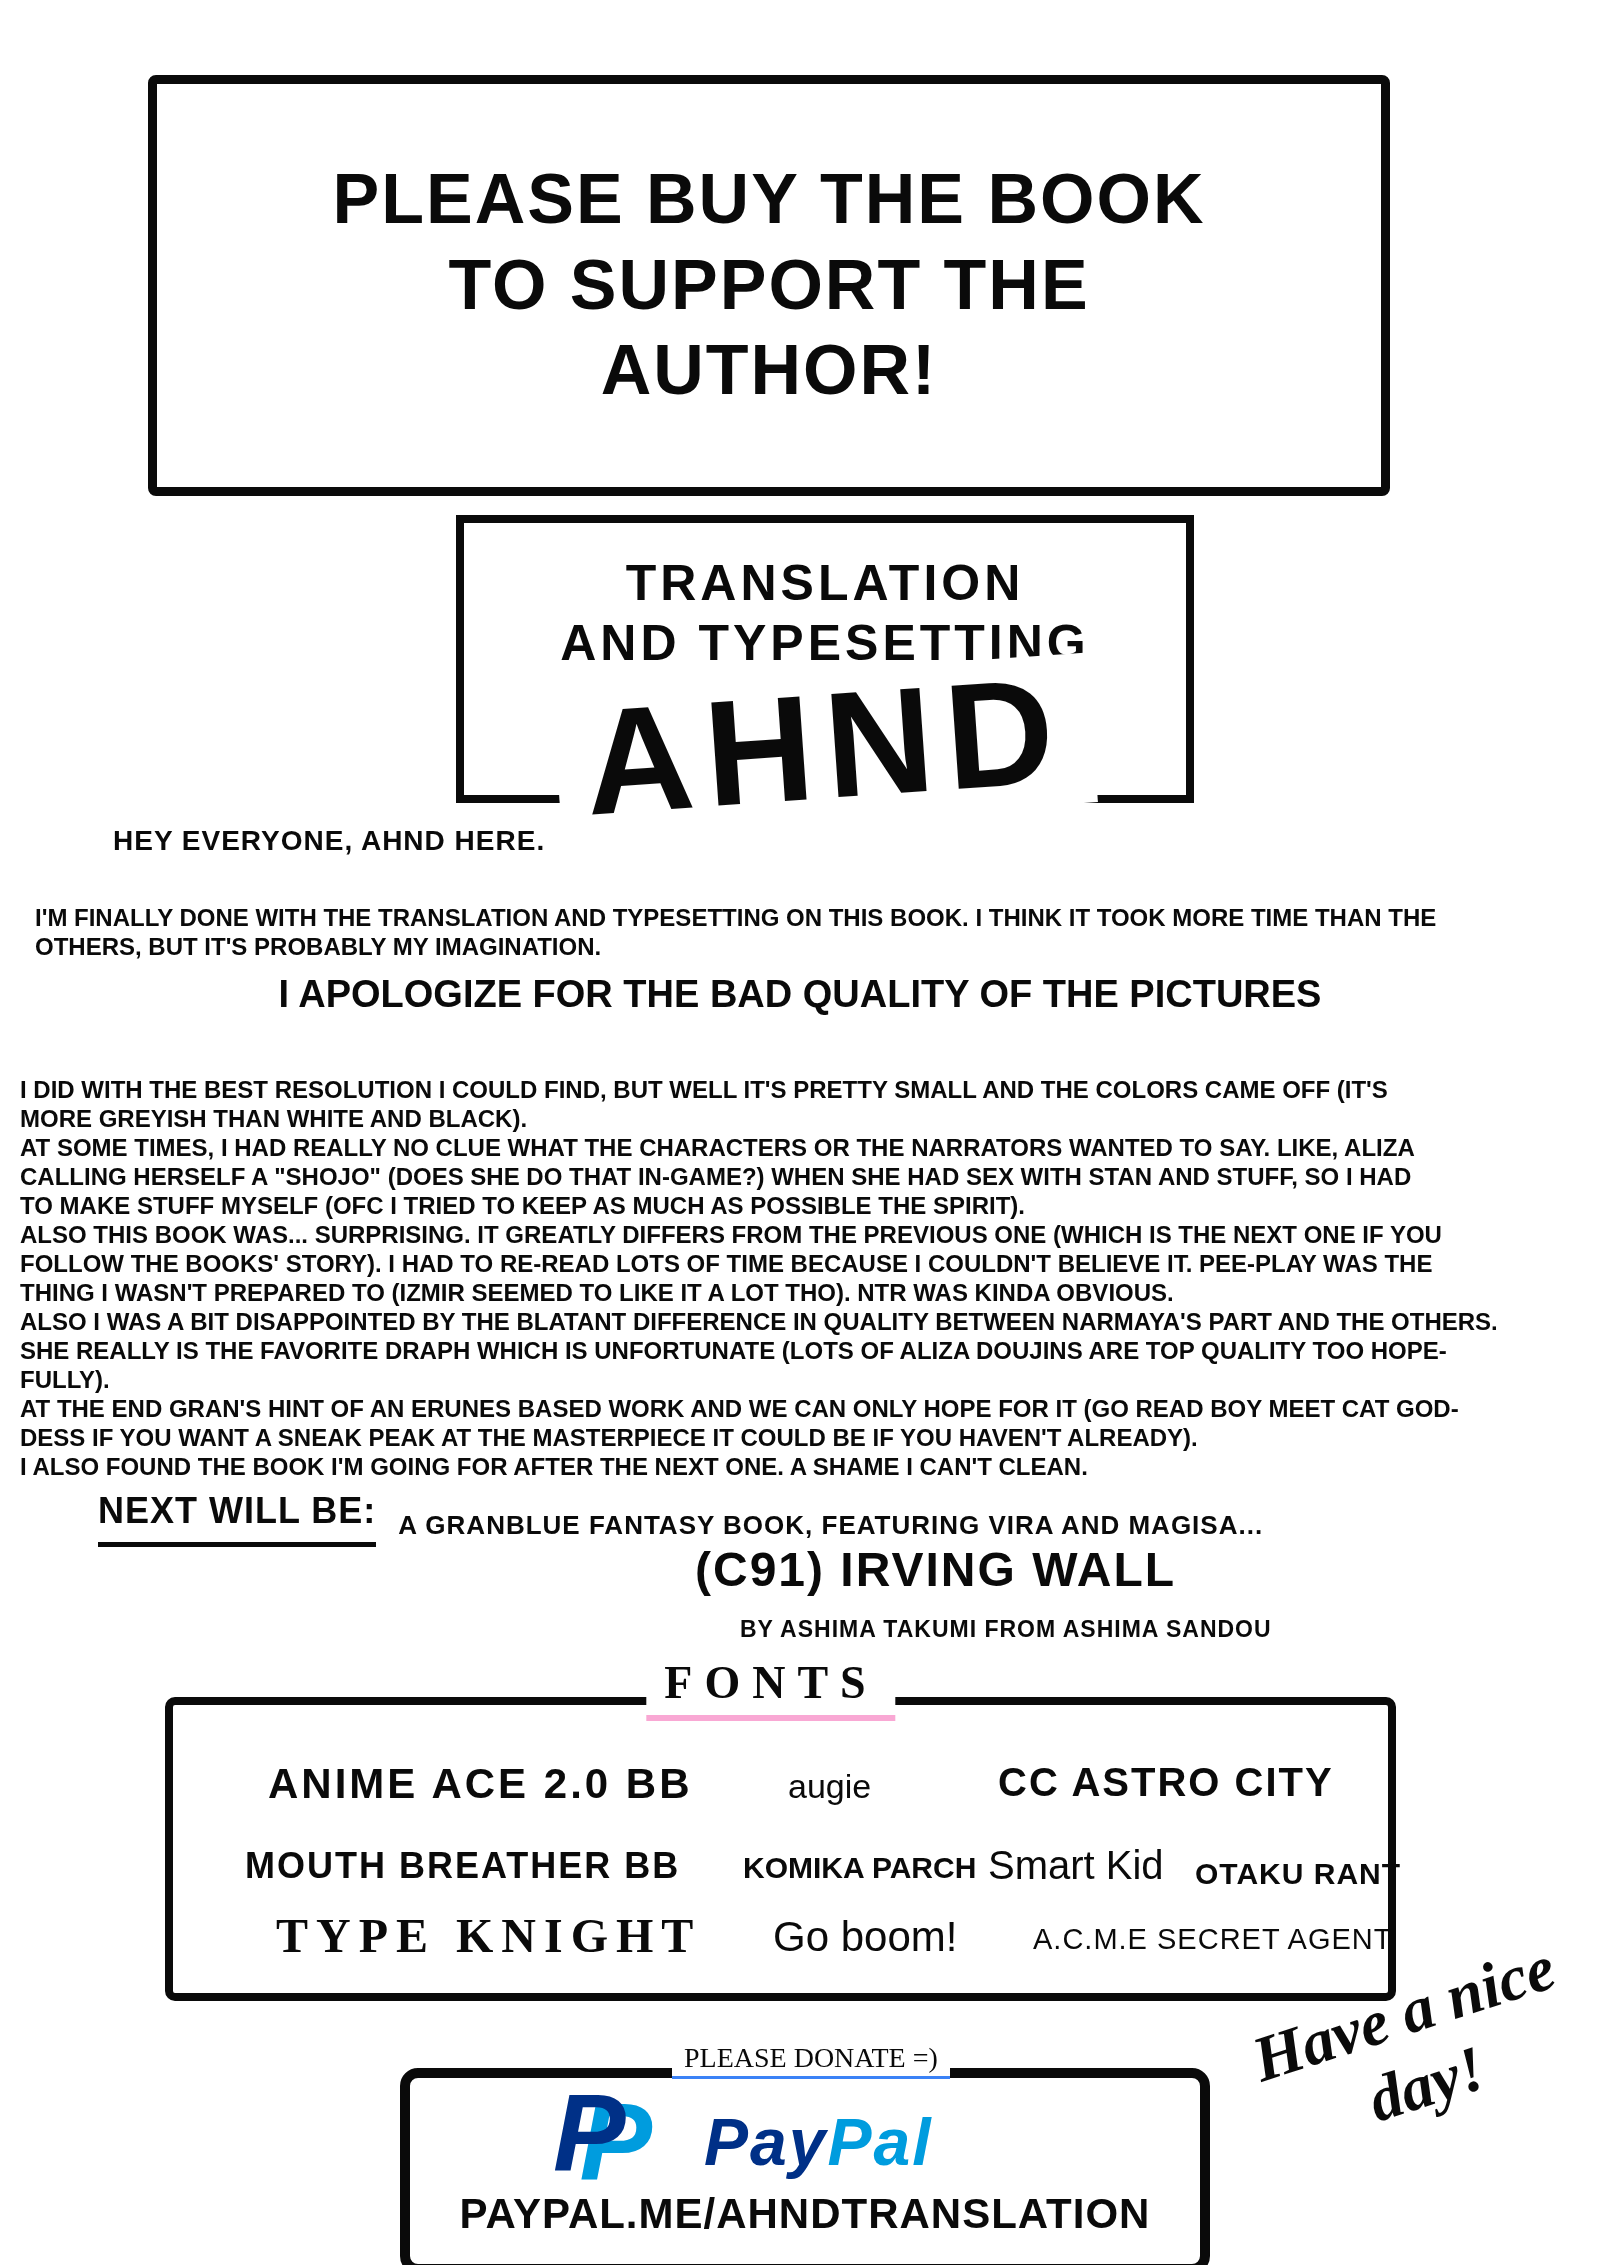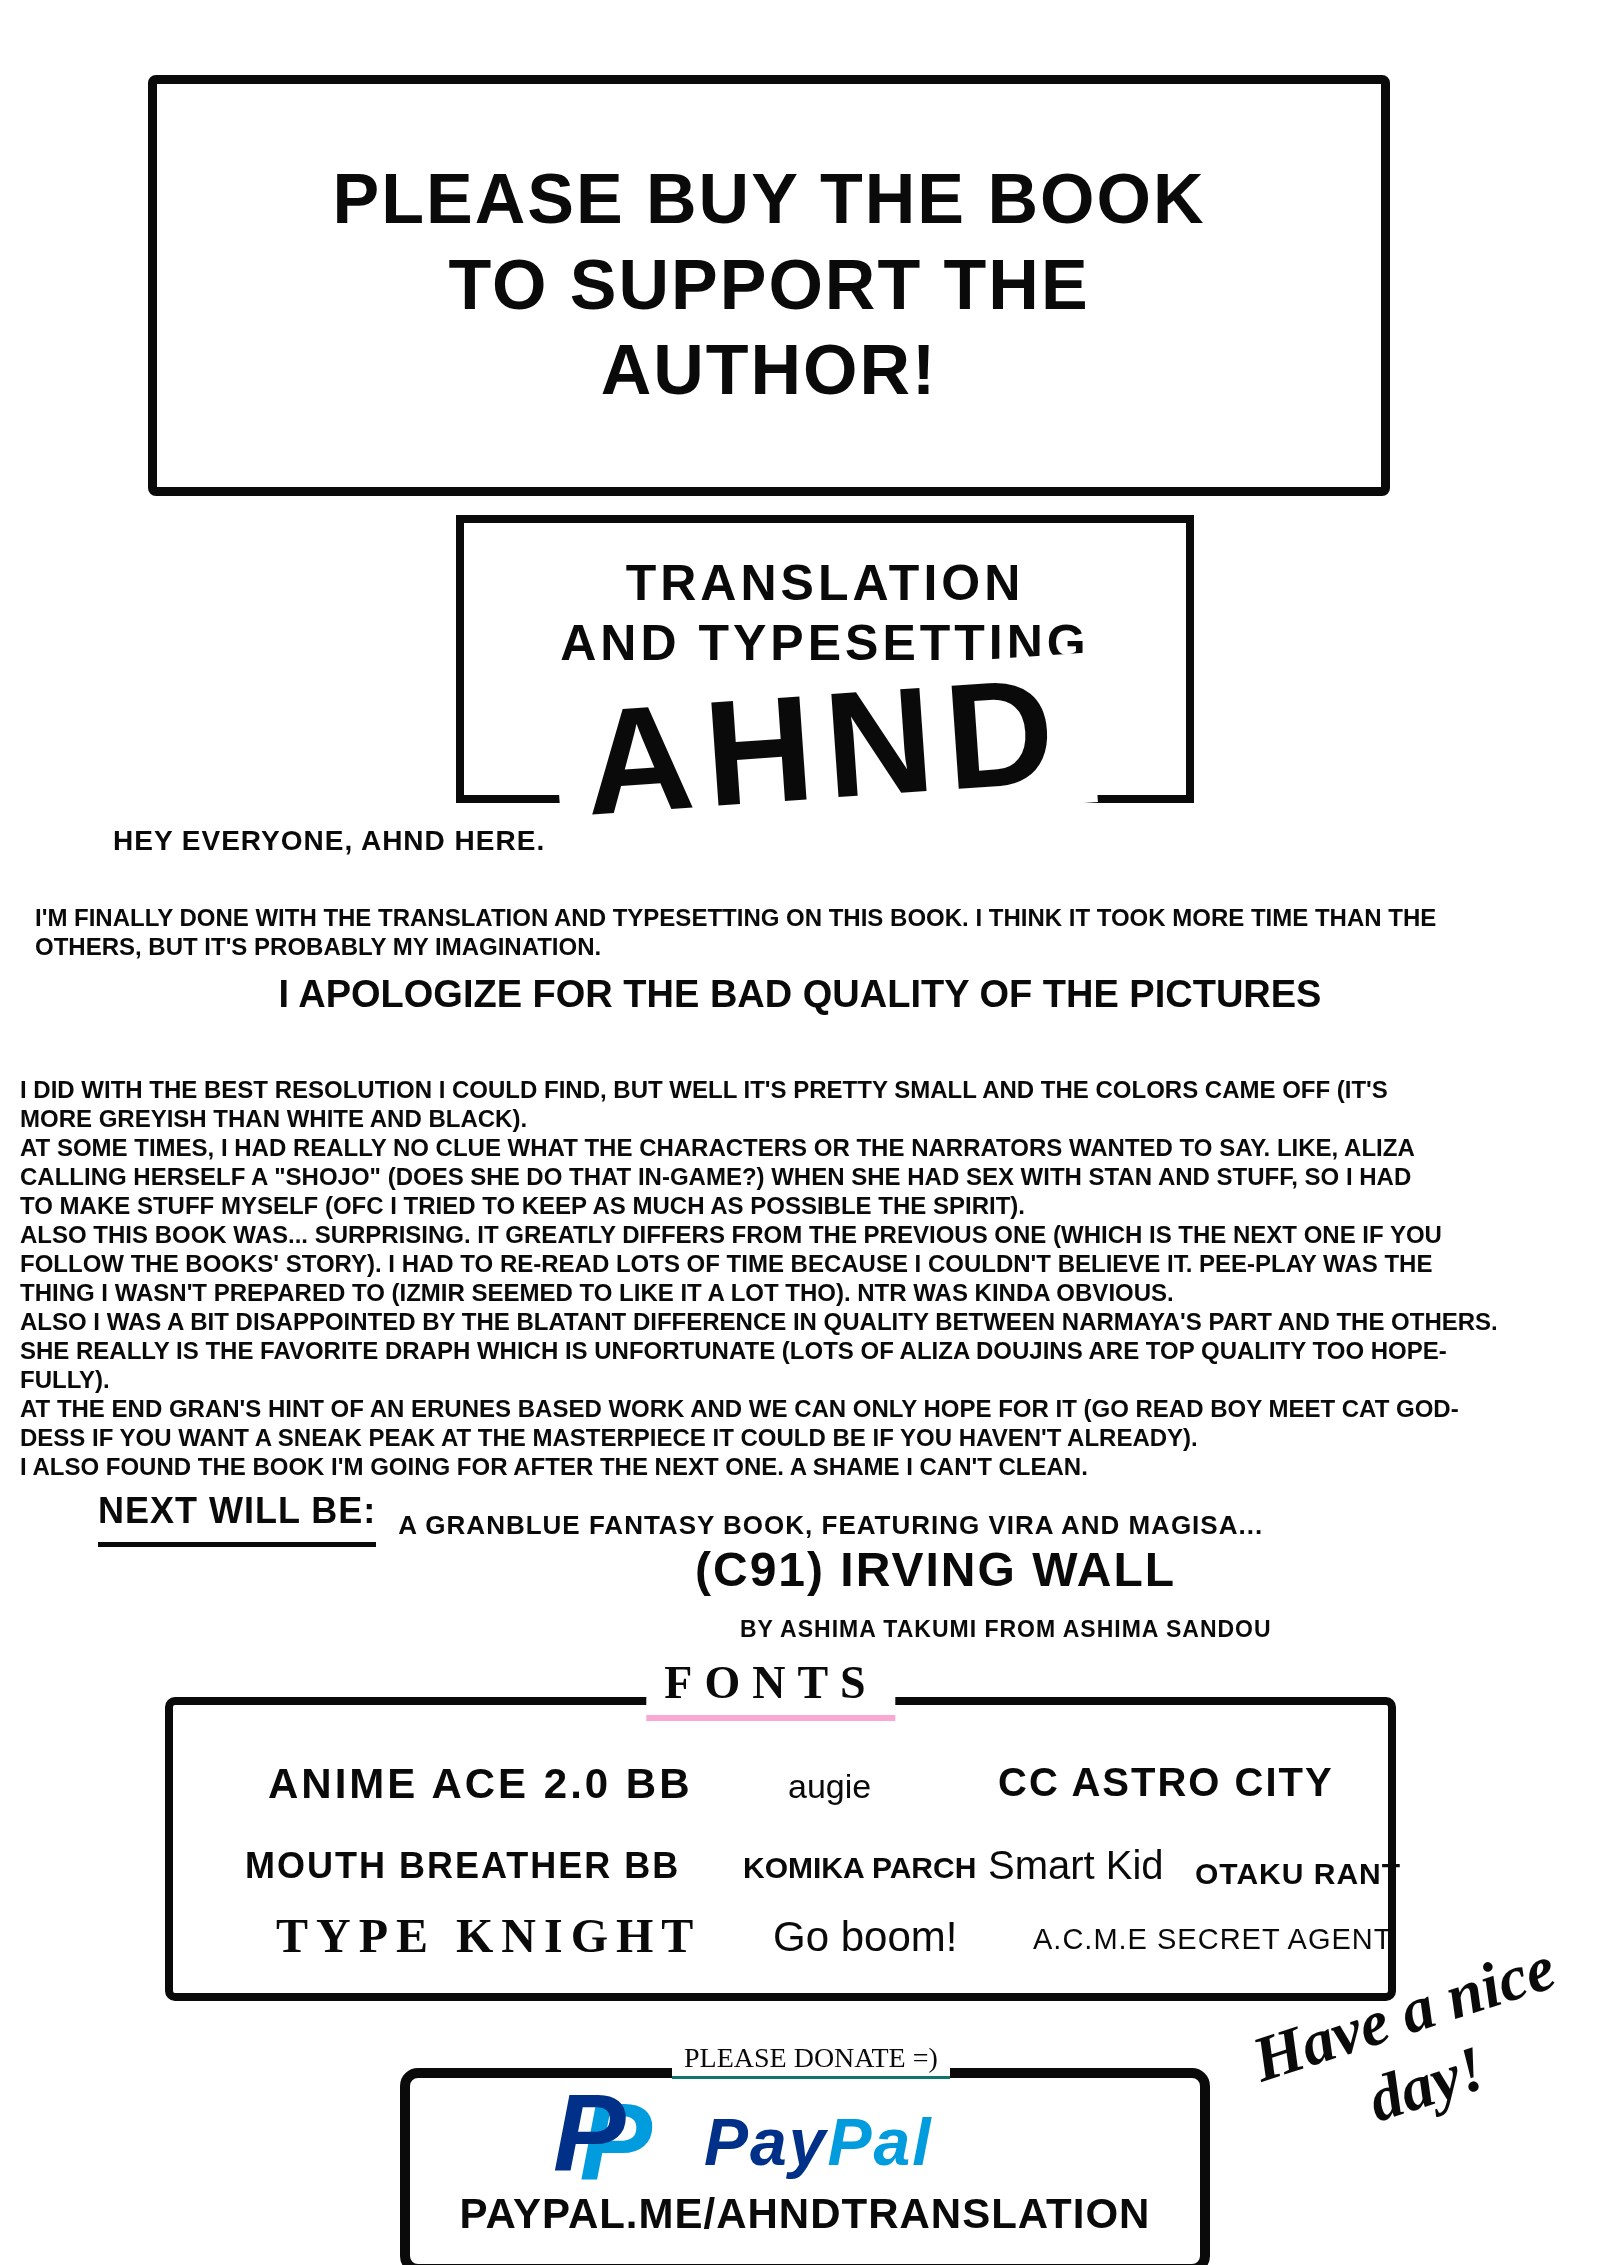--- a/index.html
+++ b/index.html
@@ -47,21 +47,21 @@
   #f-otaku{left:1022px;top:152px;font-size:30px;letter-spacing:1px;font-weight:bold;}
   #f-knight{left:103px;top:203px;font-family:"Liberation Serif",serif;font-weight:bold;
             font-size:48px;letter-spacing:8px;}
   #f-goboom{left:600px;top:208px;font-size:42px;}
   #f-acme{left:860px;top:218px;font-size:29px;letter-spacing:1px;}
 
   
   #donate-box{left:400px;top:2068px;width:790px;height:186px;border:10px solid #0a0a0a;border-radius:18px;}
   #donate-label{left:672px;top:2042px;z-index:2;background:#ffffff;
                 font-family:"Liberation Serif",serif;font-size:28px;
-                border-bottom:3px solid #0f766e;padding:0 12px 2px 12px;}
+                border-bottom:3px solid #3b82f6;padding:0 12px 2px 12px;}
   #paypal-logo{position:absolute;left:100px;top:14px;display:flex;align-items:center;}
   #paypal-word{font-size:66px;font-weight:bold;font-style:italic;letter-spacing:2px;margin-left:14px;}
   #pp-pay{color:#003087;}
   #pp-pal{color:#009cde;}
   #paypal-url{position:absolute;left:0;right:0;top:112px;text-align:center;
               font-size:42px;font-weight:bold;letter-spacing:1px;}
 
   
   #farewell{left:1205px;top:1975px;width:420px;transform:rotate(-18deg);text-align:center;
             font-family:"Liberation Serif",serif;font-style:italic;font-weight:bold;

